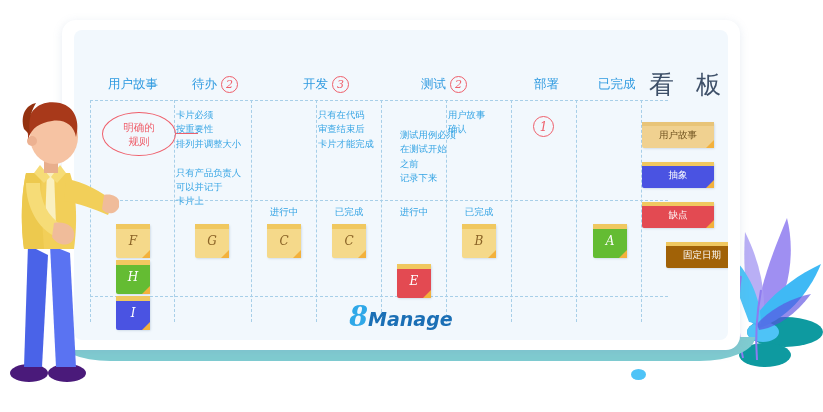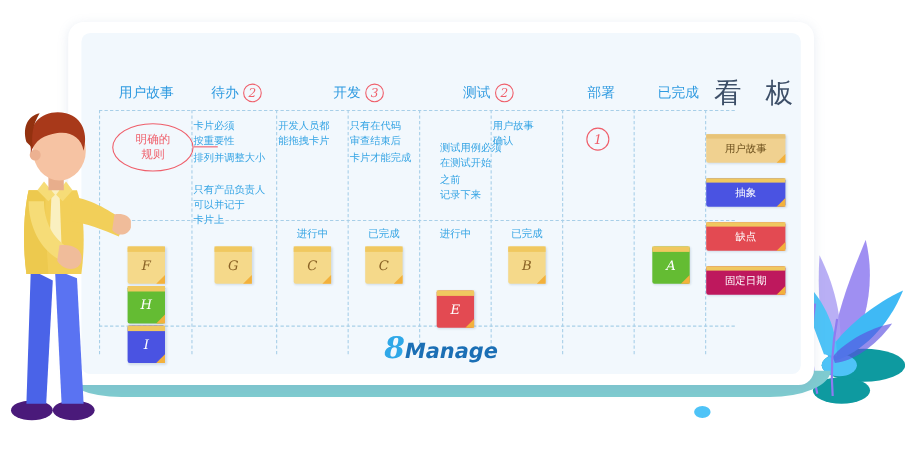--- a/index.html
+++ b/index.html
@@ -236,22 +236,20 @@
 规则</div>
       <div class="ellipse-line"></div>
 
       <div class="rule" style="left:86px; top:8px;  width:74px;">卡片必须
 按重要性
 排列并调整大小
 
 只有产品负责人
 可以并记于
 卡片上</div>
-      <div class="rule" style="left:163px;top:8px;  width:62px;">开发人员都
-能拖拽卡片</div>
       <div class="rule" style="left:228px;top:8px;  width:62px;">只有在代码
 审查结束后
 卡片才能完成</div>
       <div class="rule" style="left:310px;top:8px;  width:62px;margin-top:20px;">测试用例必须
 在测试开始
 之前
 记录下来</div>
       <div class="rule" style="left:358px;top:8px;  width:62px;">用户故事
 确认</div>
       <div class="circ-one" style="left:443px;top:16px;">1</div>
@@ -317,21 +315,21 @@
       <div class="chip" id="g1" style="background: rgb(74, 83, 226); color: rgb(255, 255, 255);">
         <span class="top-strip" style="background: rgb(240, 200, 96);"></span>
         <span>抽象</span>
         <span class="fold"></span>
       </div>
       <div class="chip" id="g2" style="background: rgb(227, 74, 82); color: rgb(255, 255, 255);">
         <span class="top-strip" style="background: rgb(240, 200, 96);"></span>
         <span>缺点</span>
         <span class="fold"></span>
       </div>
-      <div class="chip" id="g3" style="background: #be185d; color: rgb(255, 255, 255);">
+      <div class="chip" id="g3" style="background: #a16207; color: rgb(255, 255, 255); margin-left: 24px;">
         <span class="top-strip" style="background: rgb(240, 200, 96);"></span>
         <span>固定日期</span>
         <span class="fold"></span>
       </div>
     </div>
 
     <div class="logo">
       <span class="logo-8">8</span>
       <span class="logo-word">Manage</span>
     </div>

